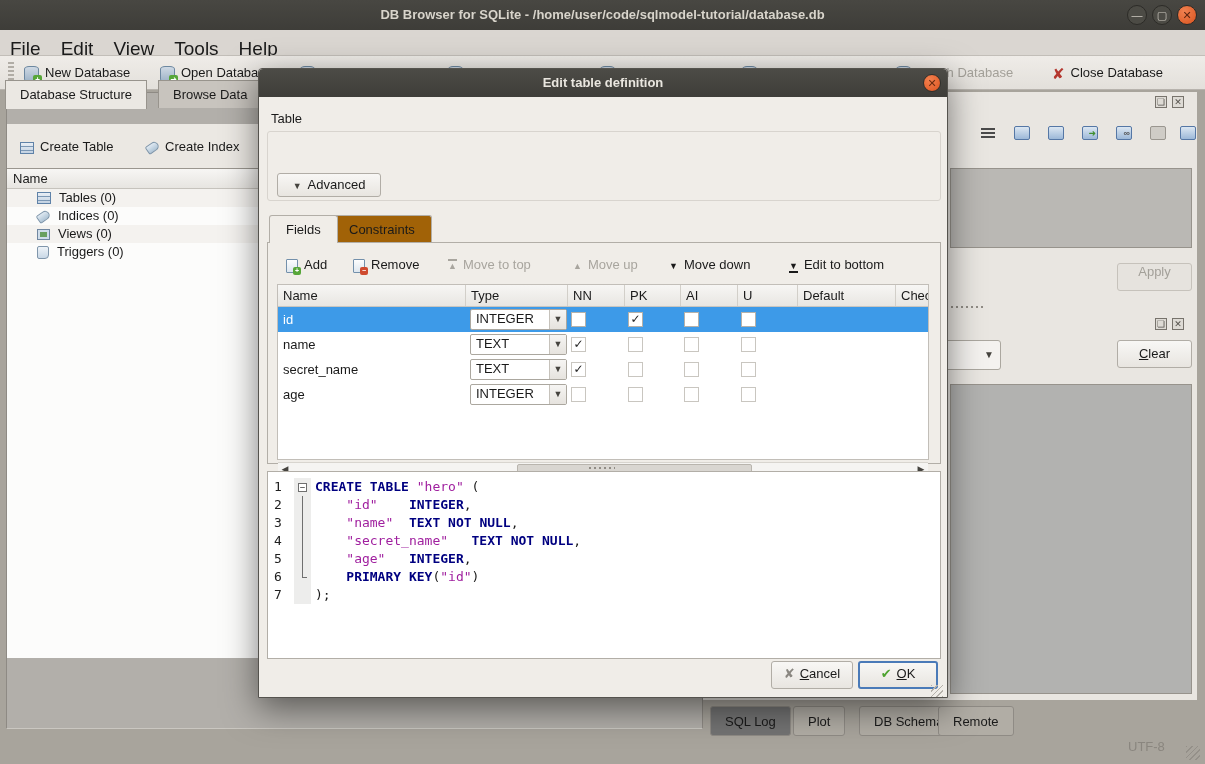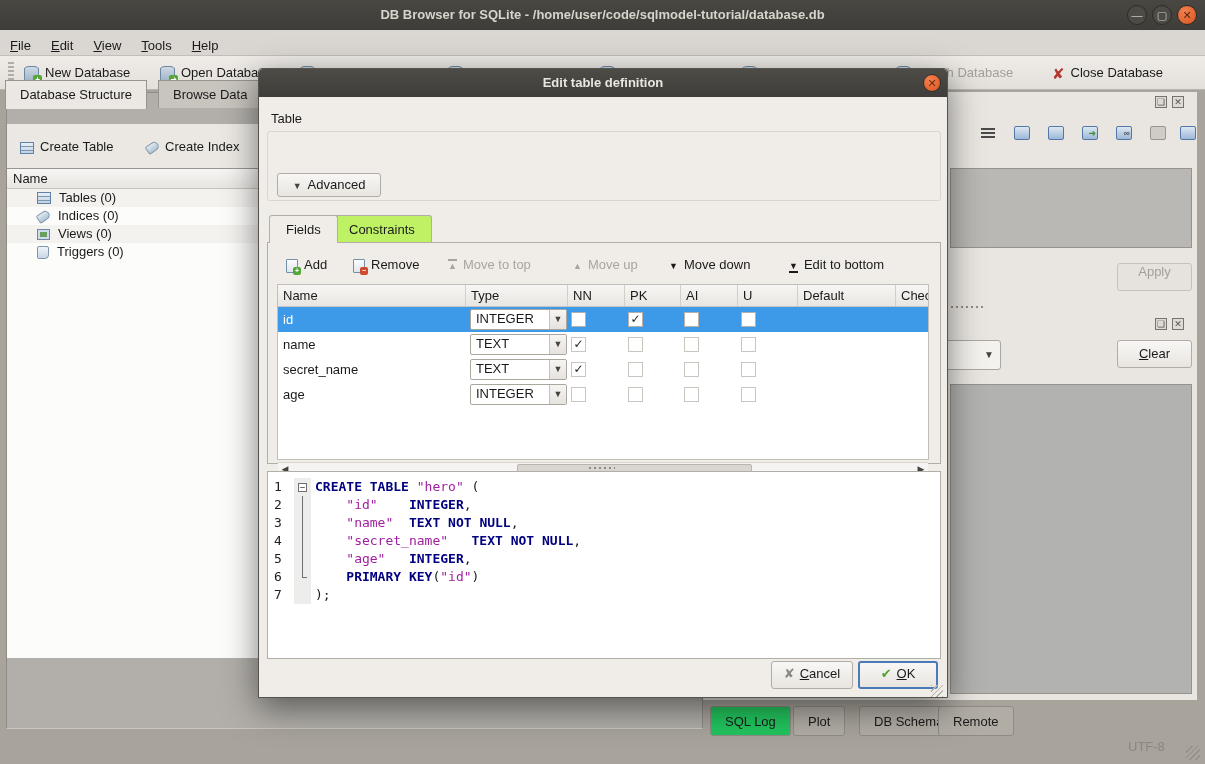--- a/index.html
+++ b/index.html
@@ -7,21 +7,21 @@
   body { font-family:"Liberation Sans","DejaVu Sans",sans-serif; font-size:13px; color:#1a1a1a; background:#a8a49c; position:relative; }
   .abs { position:absolute; }
 
   
   #titlebar { left:0; top:0; width:1205px; height:42px; background:linear-gradient(#484742,#3a3935); border-bottom:1px solid #2e2d29; }
   #title-text { width:100%; text-align:center; line-height:30px; font-weight:bold; font-size:13px; color:#d8d4cb; }
   .winbtn { top:5px; width:20px; height:20px; border-radius:50%; background:#4c4b45; border:1px solid #2c2b27; color:#cfcbc2; font-size:11px; line-height:18px; text-align:center; }
   #btn-close { background:radial-gradient(circle at 35% 30%, #f08150, #d9531e); color:#5e2510; font-weight:bold; }
 
   #menubar { left:0; top:30px; width:1205px; height:26px; background:#dad6d1; border-bottom:1px solid #c2beb8; }
-  .menu-item { display:inline-block; padding:8px 10px; font-size:13px; }
+  .menu-item { display:inline-block; padding:8px 10px; font-size:19px; }
   .menu-item u { text-decoration:underline; }
 
   #main-toolbar { left:0; top:56px; width:1205px; height:34px; background:linear-gradient(#efece8,#e3e0db); border-bottom:1px solid #b7b3ad; }
   .tb-handle { top:62px; width:6px; height:22px; background:repeating-linear-gradient(#b1ada6 0 2px, transparent 2px 4px); }
   .tb-item { top:60px; height:26px; line-height:26px; white-space:nowrap; font-size:13px; }
   .tb-item .ico { display:inline-block; vertical-align:middle; margin-right:6px; }
   .tb-item.disabled { color:#a3a099; }
 
   .icon-db { width:15px; height:16px; background:linear-gradient(#cfd9e4,#9fb4c8); border:1px solid #6c87a0; border-radius:5px/3px; position:relative; }
   .badge-plus, .badge-arrow { position:absolute; right:-4px; bottom:-3px; width:9px; height:9px; border-radius:2px; background:#57a639; color:#fff; font-size:8px; line-height:9px; text-align:center; font-weight:bold; }
@@ -57,37 +57,37 @@
   #cell-editor { left:950px; top:168px; width:242px; height:80px; background:#bab8b4; border:1px solid #97938c; }
   .qbtn { height:28px; background:linear-gradient(#f8f7f5,#e8e5e0); border:1px solid #b1ada6; border-radius:3px; text-align:center; font-size:13px; }
   .qbtn.disabled { color:#a3a099; background:#e6e3de; border-color:#c6c2bb; }
   #log-combo { left:944px; top:340px; width:57px; height:30px; background:#f4f2ef; border:1px solid #aba79f; border-radius:3px; }
   #log-combo .arr { position:absolute; right:6px; top:8px; font-size:10px; color:#45433e; }
   #log-area { left:950px; top:384px; width:242px; height:310px; background:#b2b2b0; border:1px solid #97938c; }
   .splitter-dots { background:repeating-linear-gradient(90deg,#908c85 0 2px, transparent 2px 5px); height:2px; }
 
   
   .bottom-tab { top:706px; height:30px; line-height:30px; padding:0 14px; background:#b1ada5; border:1px solid #8f8b85; border-radius:3px; font-size:13px; }
-  .bottom-tab.active { background:#22c55e; }
+  .bottom-tab.active { background:#737373; }
   #statusbar-enc { left:1128px; top:739px; color:#8a867f; font-size:13px; }
   #grip { left:1186px; top:746px; width:14px; height:14px; background:repeating-linear-gradient(135deg,#8f8b84 0 1px, transparent 1px 4px); opacity:.8; }
 
   
   #dialog { left:258px; top:68px; width:690px; height:630px; background:#f0ede8; border:1px solid #55534e; border-radius:4px 4px 0 0; box-shadow:0 10px 34px rgba(0,0,0,.5); z-index:10; }
   #dlg-title { left:0; top:0; width:100%; height:28px; background:linear-gradient(#4c4b46,#3e3d39); border-radius:4px 4px 0 0; }
   #dlg-title-text { width:100%; text-align:center; line-height:28px; font-weight:bold; font-size:13px; color:#e9e6df; }
   #dlg-close { right:6px; top:5px; width:18px; height:18px; border-radius:50%; background:radial-gradient(circle at 35% 30%,#f4814f,#dd5420); border:1px solid #30302c; color:#6b2b10; text-align:center; line-height:16px; font-size:11px; font-weight:bold; }
 
   #lbl-table { left:12px; top:42px; }
   #grp-table { left:8px; top:62px; width:674px; height:70px; border:1px solid #d8d4ce; border-radius:3px; }
   #inp-table { left:18px; top:72px; width:654px; height:25px; border:1px solid #a9a59e; border-radius:3px; background:#fff; font-weight:bold; font-size:13px; padding:0 6px; font-family:"Liberation Sans",sans-serif; }
   #btn-advanced { left:18px; top:104px; width:104px; height:24px; line-height:22px; }
   #btn-advanced .tri { font-size:9px; margin-right:6px; color:#45433e; }
 
-  .dlg-tab { top:146px; height:27px; line-height:27px; padding:0 16px; background:#bef264; border:1px solid #b2aea7; border-bottom:none; border-radius:3px 3px 0 0; font-size:13px; }
+  .dlg-tab { top:146px; height:27px; line-height:27px; padding:0 16px; background:#a16207; border:1px solid #b2aea7; border-bottom:none; border-radius:3px 3px 0 0; font-size:13px; }
   .dlg-tab.active { background:#f0ede8; height:28px; z-index:2; }
   #tab-frame { left:8px; top:173px; width:674px; height:222px; border:1px solid #b2aea7; background:#f0ede8; }
 
   .act { top:184px; height:24px; line-height:24px; white-space:nowrap; font-size:13px; }
   .act .ico { display:inline-block; vertical-align:middle; margin-right:6px; }
   .act.disabled { color:#a8a59e; }
   .icon-page { width:12px; height:14px; background:linear-gradient(#fdfdfd,#dde6ee); border:1px solid #7390ab; border-radius:1px; position:relative; }
   .icon-page .b { position:absolute; right:-4px; bottom:-3px; width:8px; height:8px; border-radius:2px; color:#fff; font-size:7px; line-height:8px; text-align:center; font-weight:bold; }
   .b.green { background:#57a639; } .b.red { background:#cf4a2e; }
   .mv { font-size:9px; margin-right:6px; }

